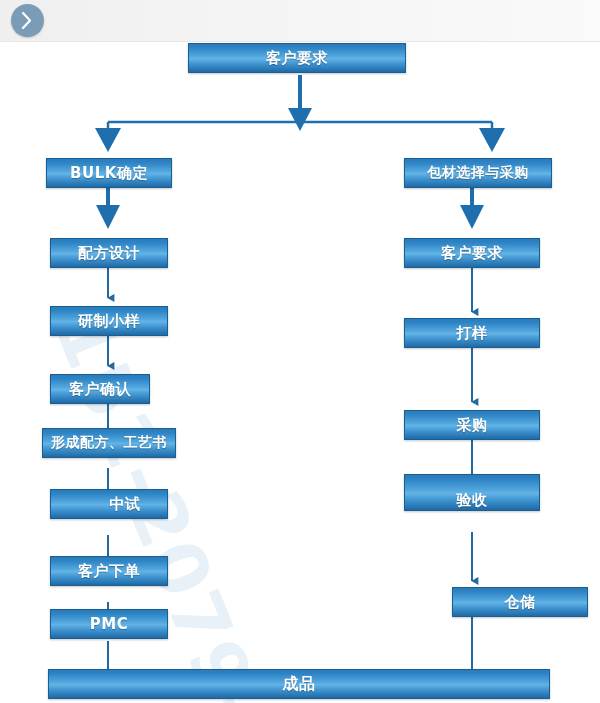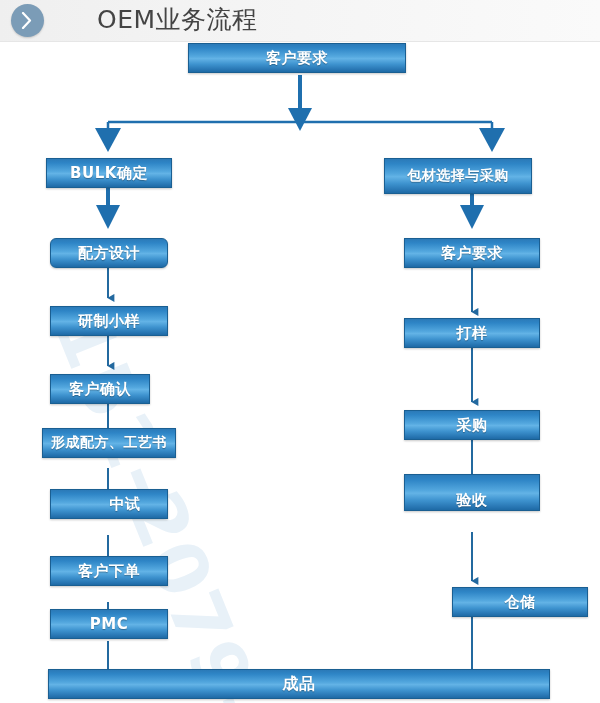--- a/index.html
+++ b/index.html
@@ -92,21 +92,20 @@
 </style>
 </head>
 <body>
 
 <div id="header">
   <div id="back-btn">
     <svg width="13" height="17" viewBox="0 0 13 17">
       <path d="M2 1 L9 8.5 L2 16" fill="none" stroke="#ffffff" stroke-width="2.2" stroke-linecap="round" stroke-linejoin="round"></path>
     </svg>
   </div>
-  <div id="page-title">OEM业务流程</div>
 </div>
 
 <div id="watermark">151-2079-8131</div>
 
 <svg id="wires" viewBox="0 0 600 703" xmlns="http://www.w3.org/2000/svg">
   <defs>
     <marker id="thin" markerWidth="9" markerHeight="9" refX="4.5" refY="7.4" orient="auto" markerUnits="userSpaceOnUse">
       <path d="M0.4,1 L4.5,8 L8.6,1 Z" fill="#23699f"></path>
     </marker>
   </defs>
@@ -161,21 +160,21 @@
   </g>
 </svg>
 
 <div class="node top-node" style="left:188px; top:43px; width:218px; height:30px;">
   <span>客户要求</span>
 </div>
 
 <div class="node" style="left:46px; top:158px; width:126px; height:30px;">
   <span>BULK确定</span>
 </div>
-<div class="node" style="left:50px; top:238px; width:118px; height:30px;border-radius:6px;">
+<div class="node" style="left:50px; top:238px; width:118px; height:30px;">
   <span>配方设计</span>
 </div>
 <div class="node" style="left:50px; top:306px; width:118px; height:30px;">
   <span>研制小样</span>
 </div>
 <div class="node" style="left:50px; top:374px; width:100px; height:30px;">
   <span>客户确认</span>
 </div>
 <div class="node" style="left:42px; top:428px; width:134px; height:30px; font-size:14px;">
   <span>形成配方、工艺书</span>
@@ -183,21 +182,21 @@
 <div class="node" style="left:50px; top:489px; width:118px; height:30px;padding-left:32px;">
   <span>中试</span>
 </div>
 <div class="node" style="left:50px; top:556px; width:118px; height:30px;">
   <span>客户下单</span>
 </div>
 <div class="node" style="left:50px; top:609px; width:118px; height:30px;">
   <span>PMC</span>
 </div>
 
-<div class="node" style="left:384px; top:158px; width:148px; height:36px; font-size:14px;">
+<div class="node" style="left:404px; top:158px; width:148px; height:30px; font-size:14px;">
   <span>包材选择与采购</span>
 </div>
 <div class="node" style="left:404px; top:238px; width:136px; height:30px;">
   <span>客户要求</span>
 </div>
 <div class="node" style="left:404px; top:318px; width:136px; height:30px;">
   <span>打样</span>
 </div>
 <div class="node" style="left:404px; top:410px; width:136px; height:30px;">
   <span>采购</span>

